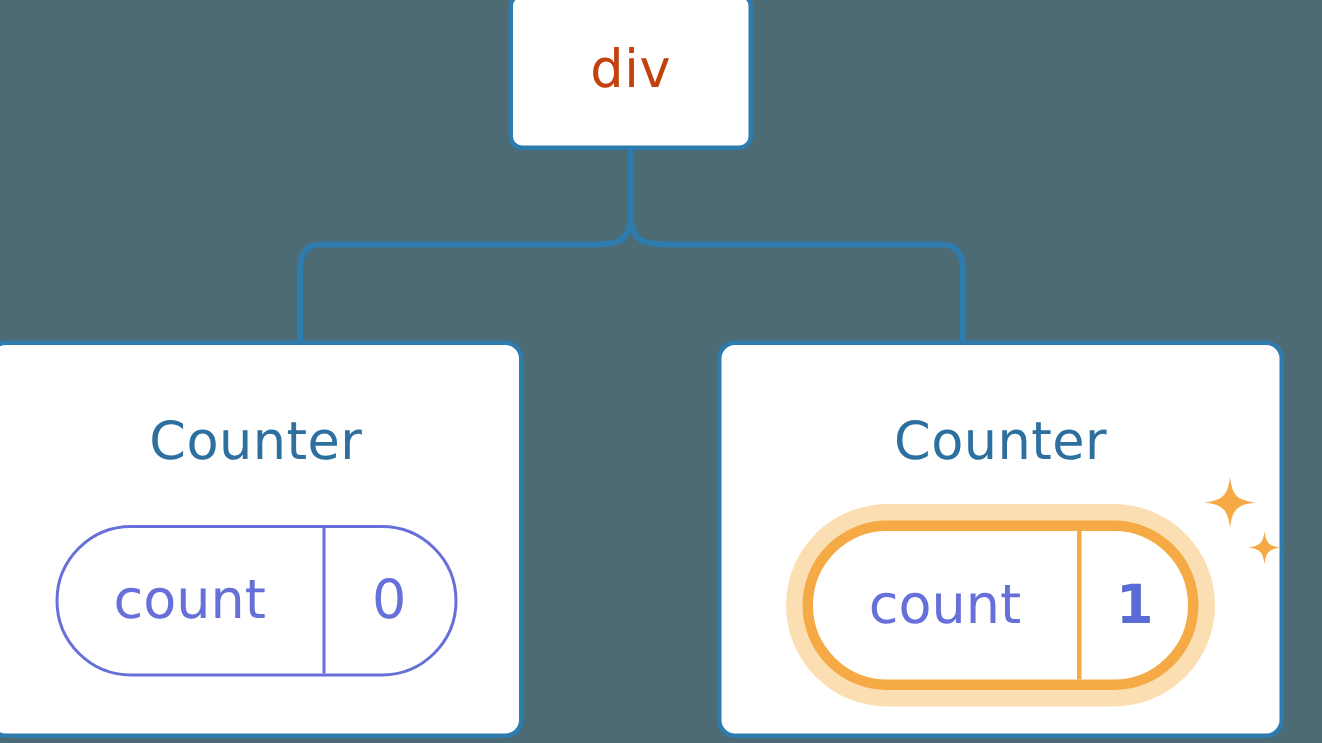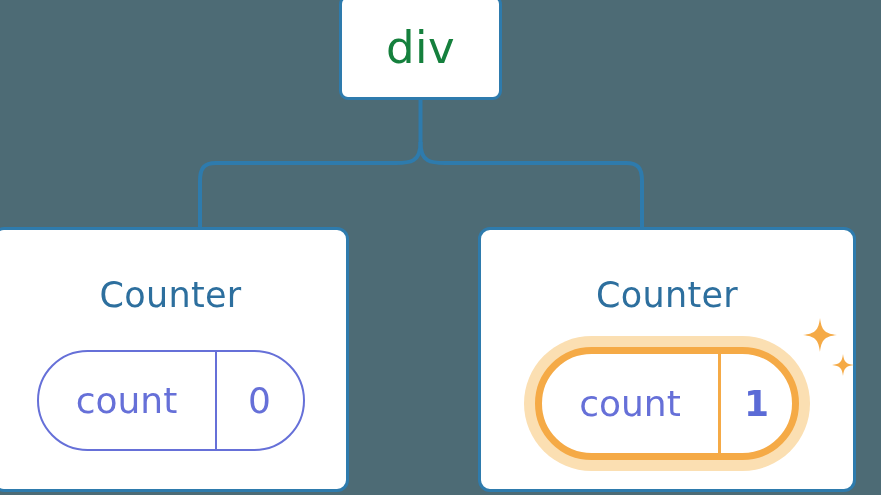--- a/index.html
+++ b/index.html
@@ -34,22 +34,22 @@
     height: 105px;
     box-sizing: border-box;
     background: #ffffff;
     border: 3px solid #2e7bad;
     border-radius: 9px;
     display: flex;
     align-items: center;
     justify-content: center;
   }
   .root-label {
-    color: #15803d;
-    font-size: 45px;
+    color: #c2410c;
+    font-size: 35px;
     font-weight: 400;
     letter-spacing: .5px;
     line-height: 1;
   }
 
   
   .card {
     position: absolute;
     box-sizing: border-box;
     background: #ffffff;

